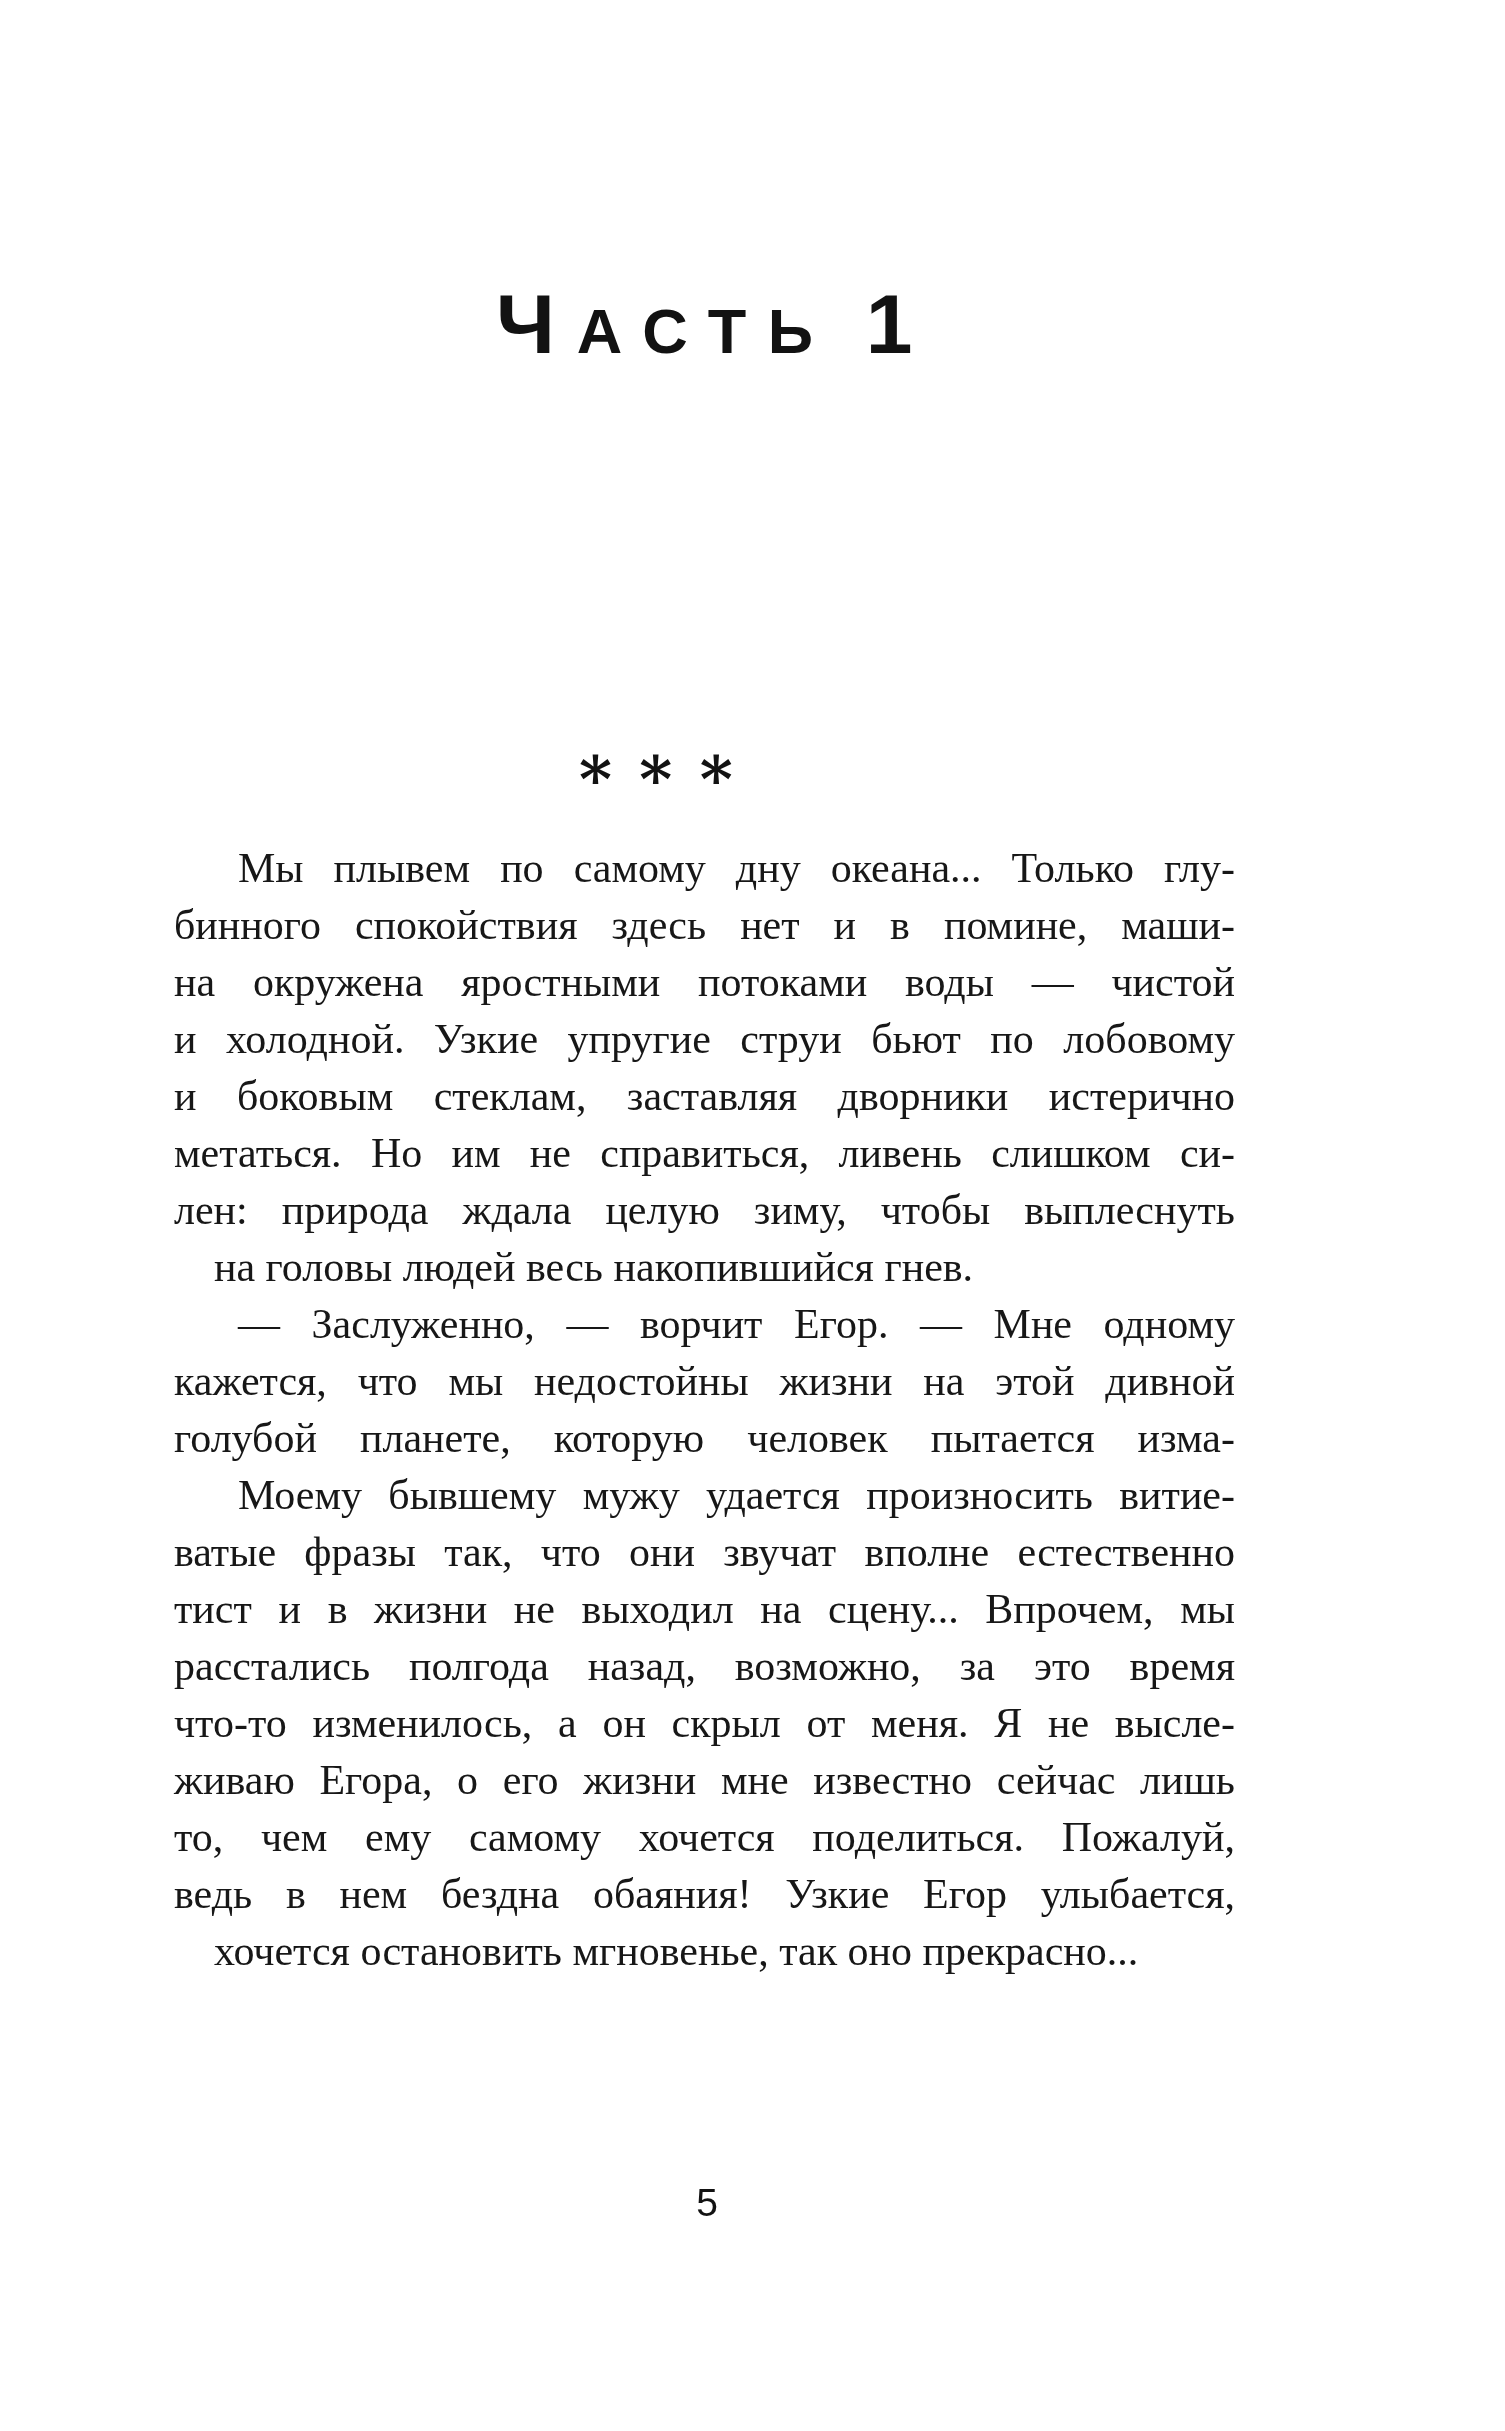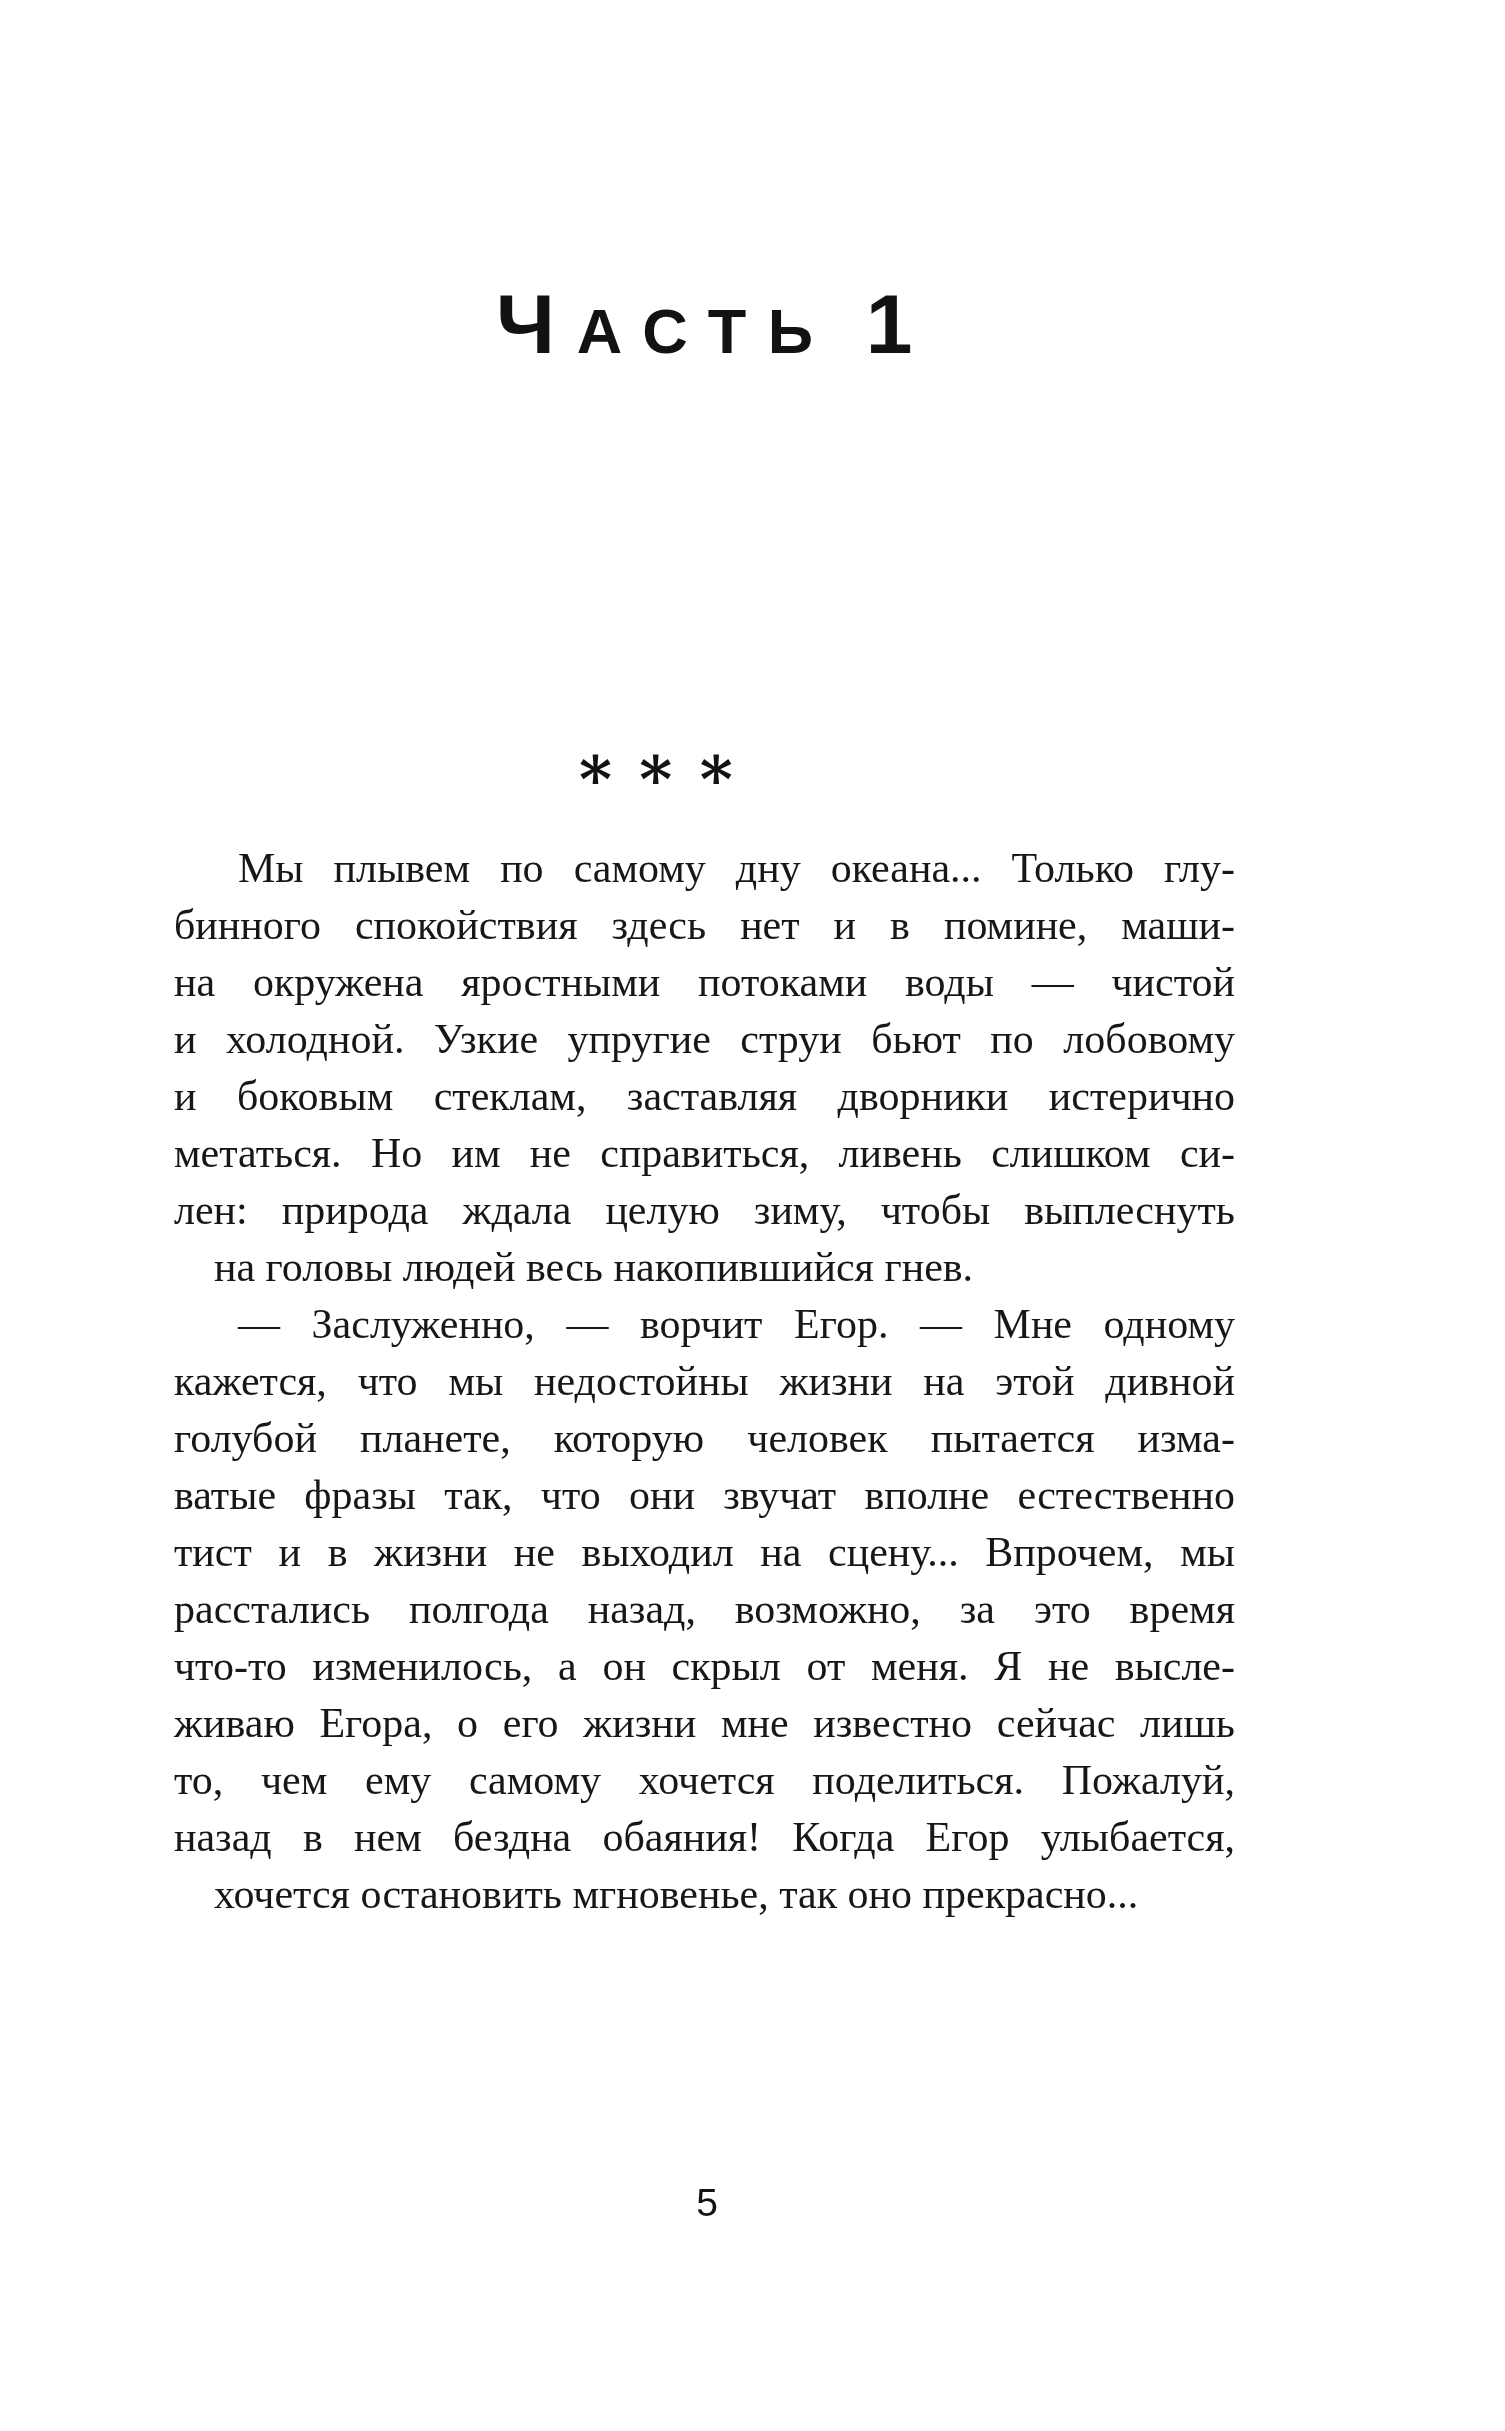--- a/index.html
+++ b/index.html
@@ -119,27 +119,28 @@
         <div class="line">метаться. Но им не справиться, ливень слишком си-</div>
         <div class="line">лен: природа ждала целую зиму, чтобы выплеснуть</div>
         <div class="line last">на головы людей весь накопившийся гнев.</div>
       </div>
       <div class="para">
         <div class="line first">— Заслуженно, — ворчит Егор. — Мне одному</div>
         <div class="line">кажется, что мы недостойны жизни на этой дивной</div>
         <div class="line">голубой планете, которую человек пытается изма-</div>
       </div>
       <div class="para">
+        <div class="line first">Моему бывшему мужу удается произносить витие-</div>
         <div class="line">ватые фразы так, что они звучат вполне естественно</div>
         <div class="line">тист и в жизни не выходил на сцену... Впрочем, мы</div>
         <div class="line">расстались полгода назад, возможно, за это время</div>
         <div class="line">что-то изменилось, а он скрыл от меня. Я не высле-</div>
         <div class="line">живаю Егора, о его жизни мне известно сейчас лишь</div>
         <div class="line">то, чем ему самому хочется поделиться. Пожалуй,</div>
-        <div class="line">назад в нем бездна обаяния! Когда Егор улыбается,</div>
+        <div class="line">ведь в нем бездна обаяния! Узкие Егор улыбается,</div>
         <div class="line last">хочется остановить мгновенье, так оно прекрасно...</div>
       </div>
     </div>
 
   <div class="page-number">5</div>
 
 </div>
 
 
 </body></html>

